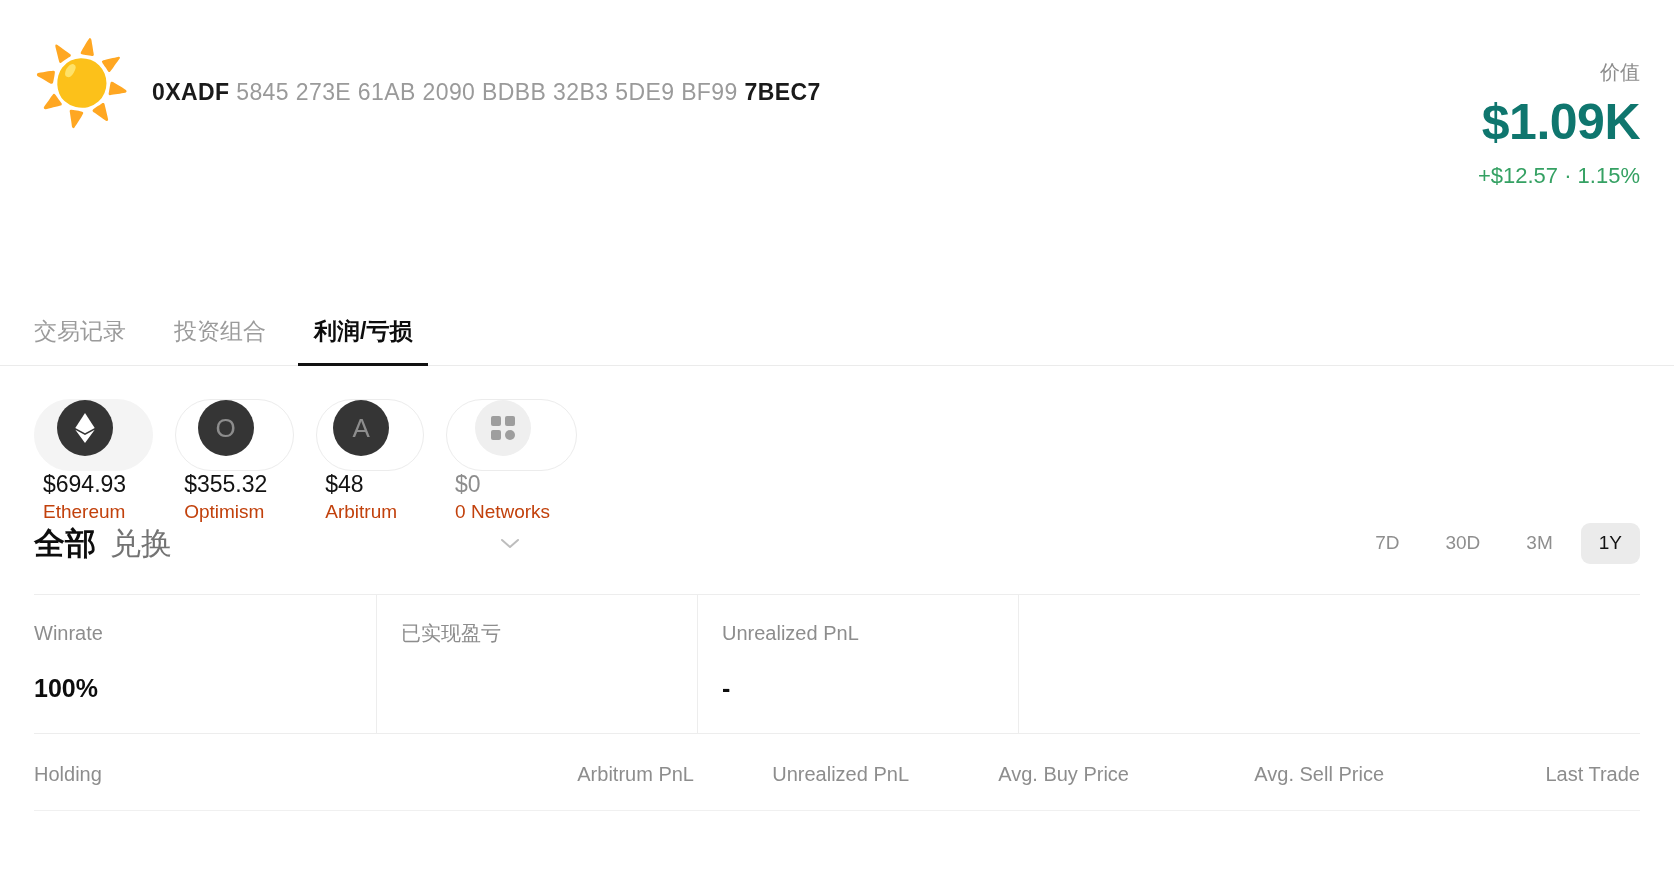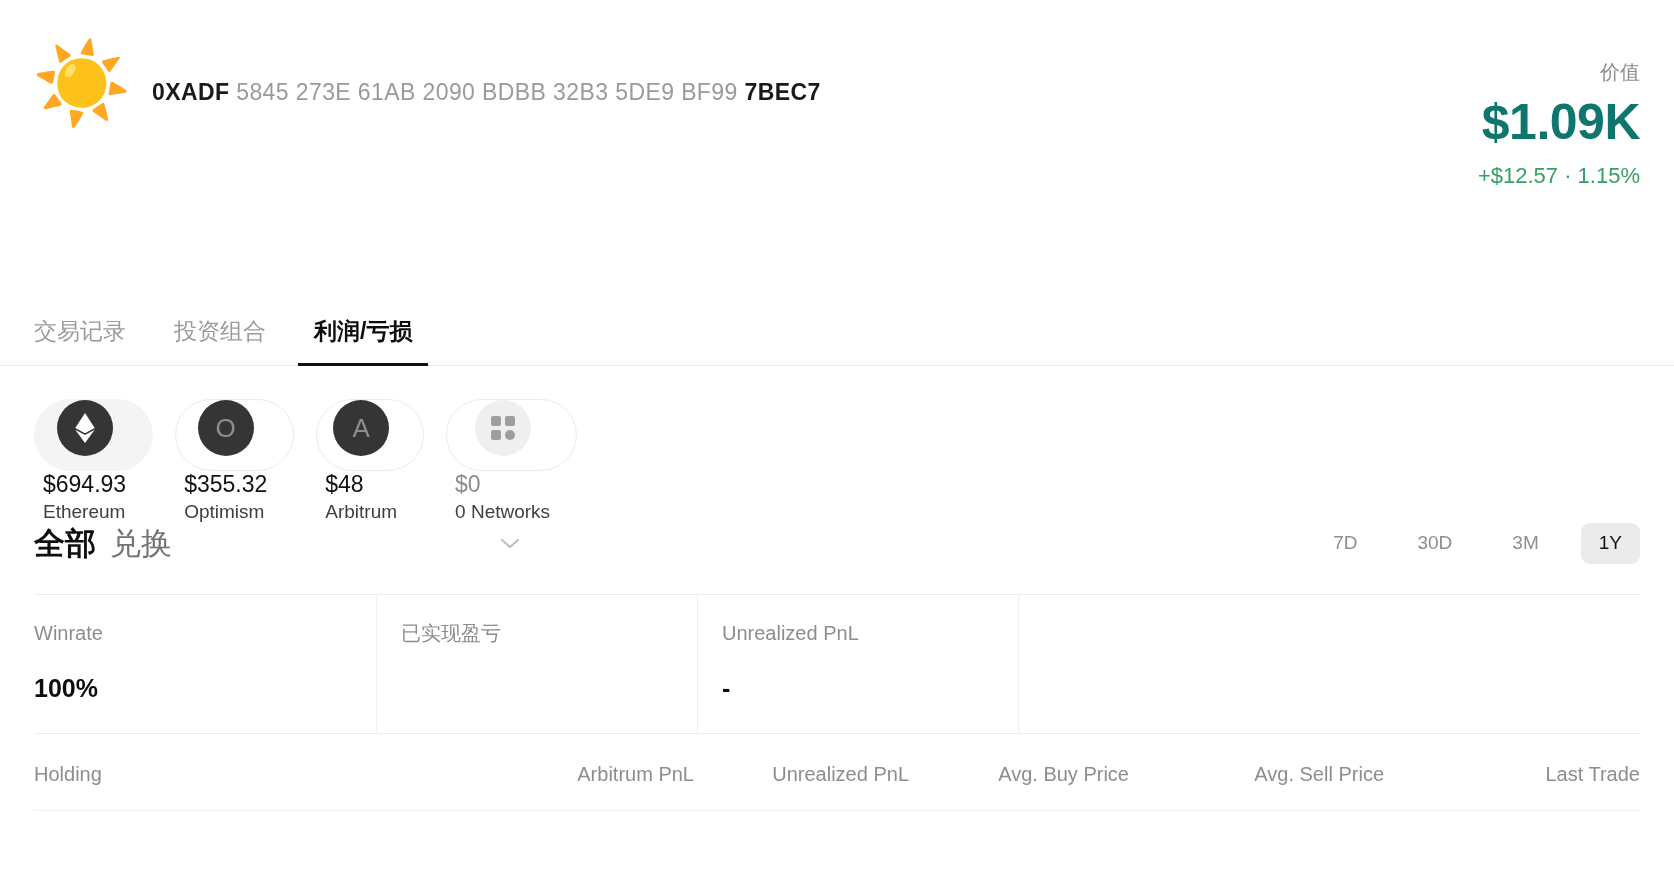--- a/index.html
+++ b/index.html
@@ -155,21 +155,21 @@
   .chip-icon.soft { background: #efefef; }
   .chip-text { display: flex; flex-direction: column; gap: 4px; }
   .chip-amount {
     font-size: 23px;
     color: #121212;
     line-height: 1.15;
   }
   .chip-amount.muted { color: #8d8d8d; }
   .chip-net {
     font-size: 19px;
-    color: #404040;
+    color: #c2410c;
     line-height: 1.15;
   }
   .chip-chevron {
     margin-left: 14px;
     color: #bdbdbd;
     display: flex;
     align-items: center;
   }
 
   
@@ -183,21 +183,21 @@
   .filter-pill {
     font-size: 31px;
     color: #737373;
     cursor: pointer;
     line-height: 1.2;
   }
   .filter-pill.active {
     color: #0d0d0d;
     font-weight: bold;
   }
-  .ranges { display: flex; align-items: center; gap: 24px; }
+  .ranges { display: flex; align-items: center; gap: 10px; }
   .range {
     font-size: 19px;
     color: #8e8e8e;
     padding: 9px 18px;
     border-radius: 9px;
     cursor: pointer;
     line-height: 1.2;
   }
   .range.active {
     background: #ebebeb;

